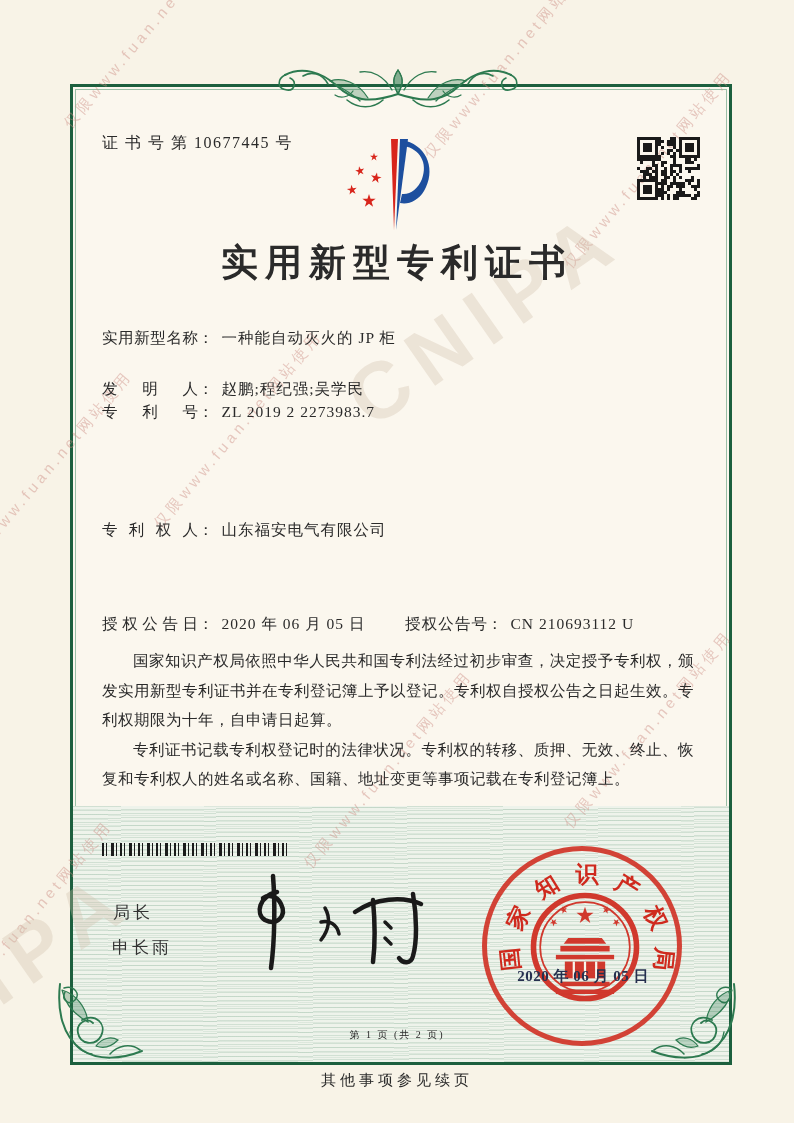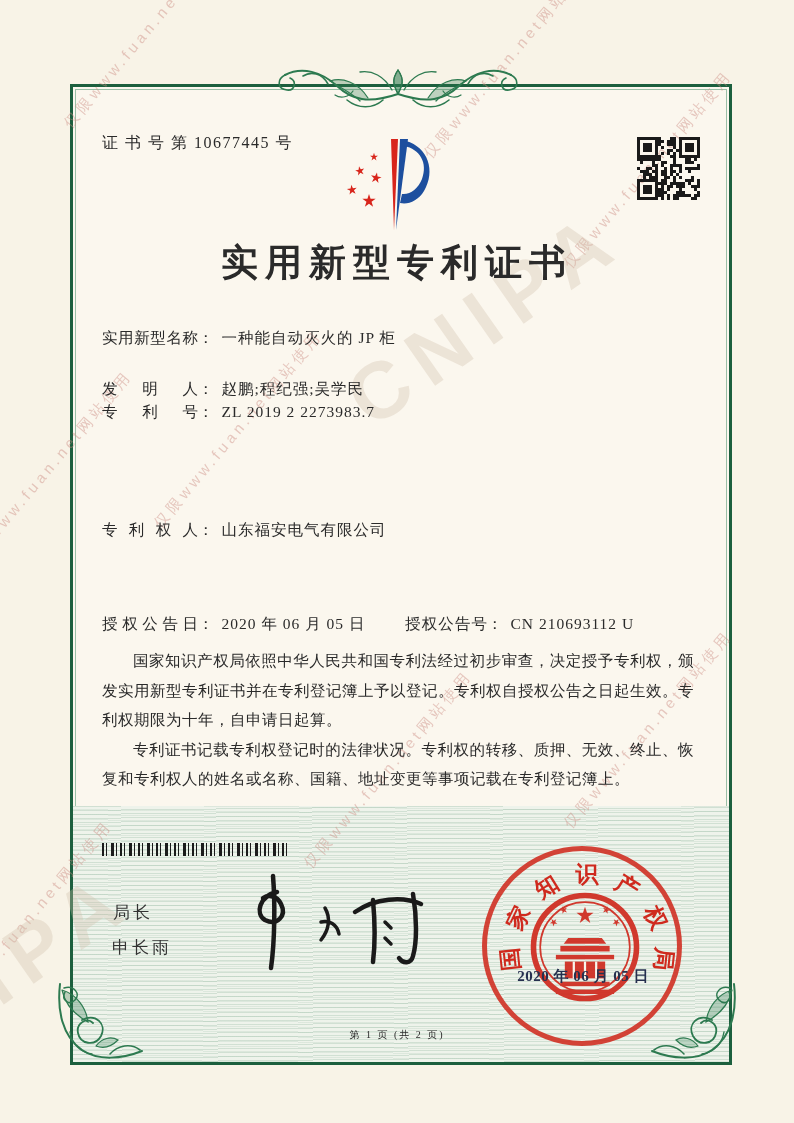--- a/index.html
+++ b/index.html
@@ -504,14 +504,15 @@
       <g stroke="#fbf7ee" stroke-width="2">
         <line x1="40" y1="63" x2="40" y2="78"></line>
         <line x1="50" y1="63" x2="50" y2="78"></line>
         <line x1="60" y1="63" x2="60" y2="78"></line>
       </g>
     </svg>
     <div class="seal-date">2020 年 06 月 05 日</div>
   </div>
 
   <div class="page-footer">第 1 页 (共 2 页)</div>
+  <div class="continuation">其他事项参见续页</div>
 
 </div>
 
 </body></html>

